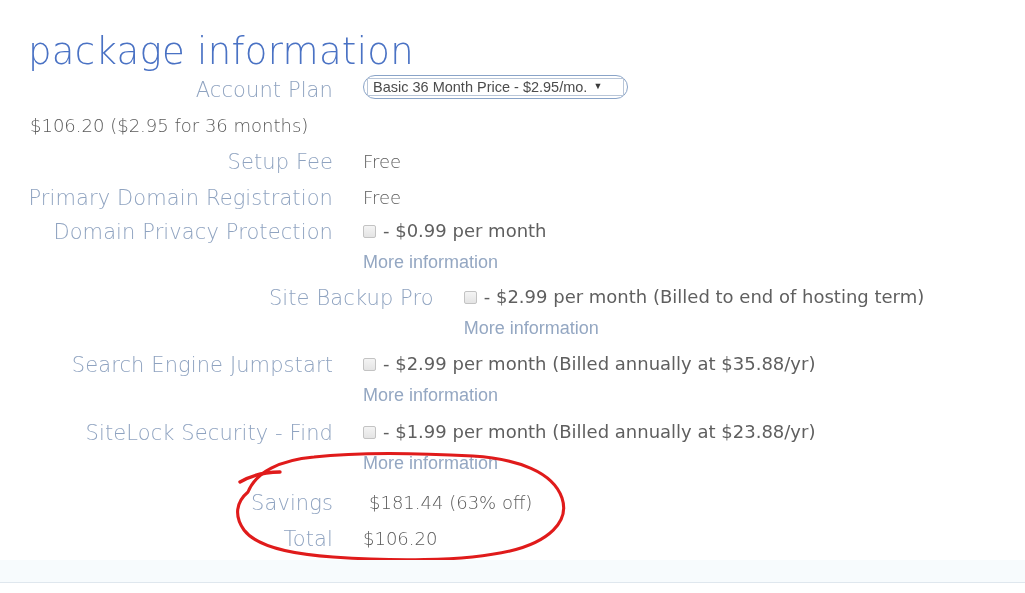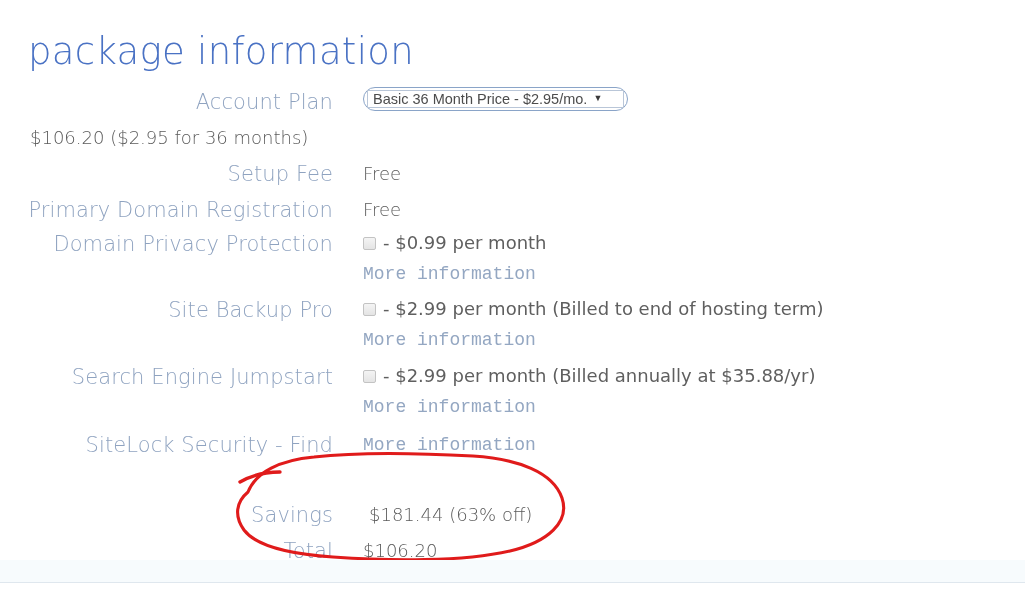--- a/index.html
+++ b/index.html
@@ -34,21 +34,21 @@
     line-height: 46px;
     white-space: nowrap;
     font-family: "DejaVu Sans", sans-serif;
     margin-left: 12px;
   }
 
   
   .form {
     position: absolute;
     left: 0;
-    top: 84px;
+    top: 72px;
     width: 1025px;
   }
 
   .row {
     position: relative;
     display: flex;
     align-items: flex-start;
     min-height: 36px;
   }
 
@@ -139,31 +139,31 @@
     font-family: "DejaVu Sans", sans-serif;
   }
   .more-link {
     display: block;
     color: #94a7c2;
     font-size: 18px;
     font-weight: 300;
     line-height: 32px;
     white-space: nowrap;
     text-decoration: none;
-    font-family: Liberation Mono, monospace;
+    font-family: Liberation Sans, sans-serif;
     cursor: pointer;
   }
 
   
   .r-plan       { height: 36px; }
   .r-hosting    { height: 35px; }
   .r-setup      { height: 36px; }
   .r-primary    { height: 36px; }
   .r-privacy    { height: 66px; }
-  .r-backup     { height: 67px; }
+  .r-backup     { height: 67px; justify-content: center; }
   .r-seo        { height: 68px; }
   .r-sitelock   { height: 68px; }
   .r-savings    { height: 34px; gap: 6px; }
   .r-total      { height: 34px; }
 
   .r-privacy .row-label,
   .r-backup .row-label,
   .r-seo .row-label,
   .r-sitelock .row-label { line-height: 32px; }
 
@@ -269,20 +269,24 @@
           <span class="cb"></span>
           <span class="opt-text">- $2.99 per month (Billed annually at $35.88/yr)</span>
         </div>
         <a class="more-link">More information</a>
       </div>
     </div>
 
     <div class="row r-sitelock">
       <div class="row-label">SiteLock Security - Find</div>
       <div class="stack">
+        <div class="opt-line">
+          <span class="cb"></span>
+          <span class="opt-text">- $1.99 per month (Billed annually at $23.88/yr)</span>
+        </div>
         <a class="more-link">More information</a>
       </div>
     </div>
 
     <div class="row r-savings">
       <div class="row-label">Savings</div>
       <div class="row-value">$181.44 (63% off)</div>
     </div>
 
     <div class="row r-total">

